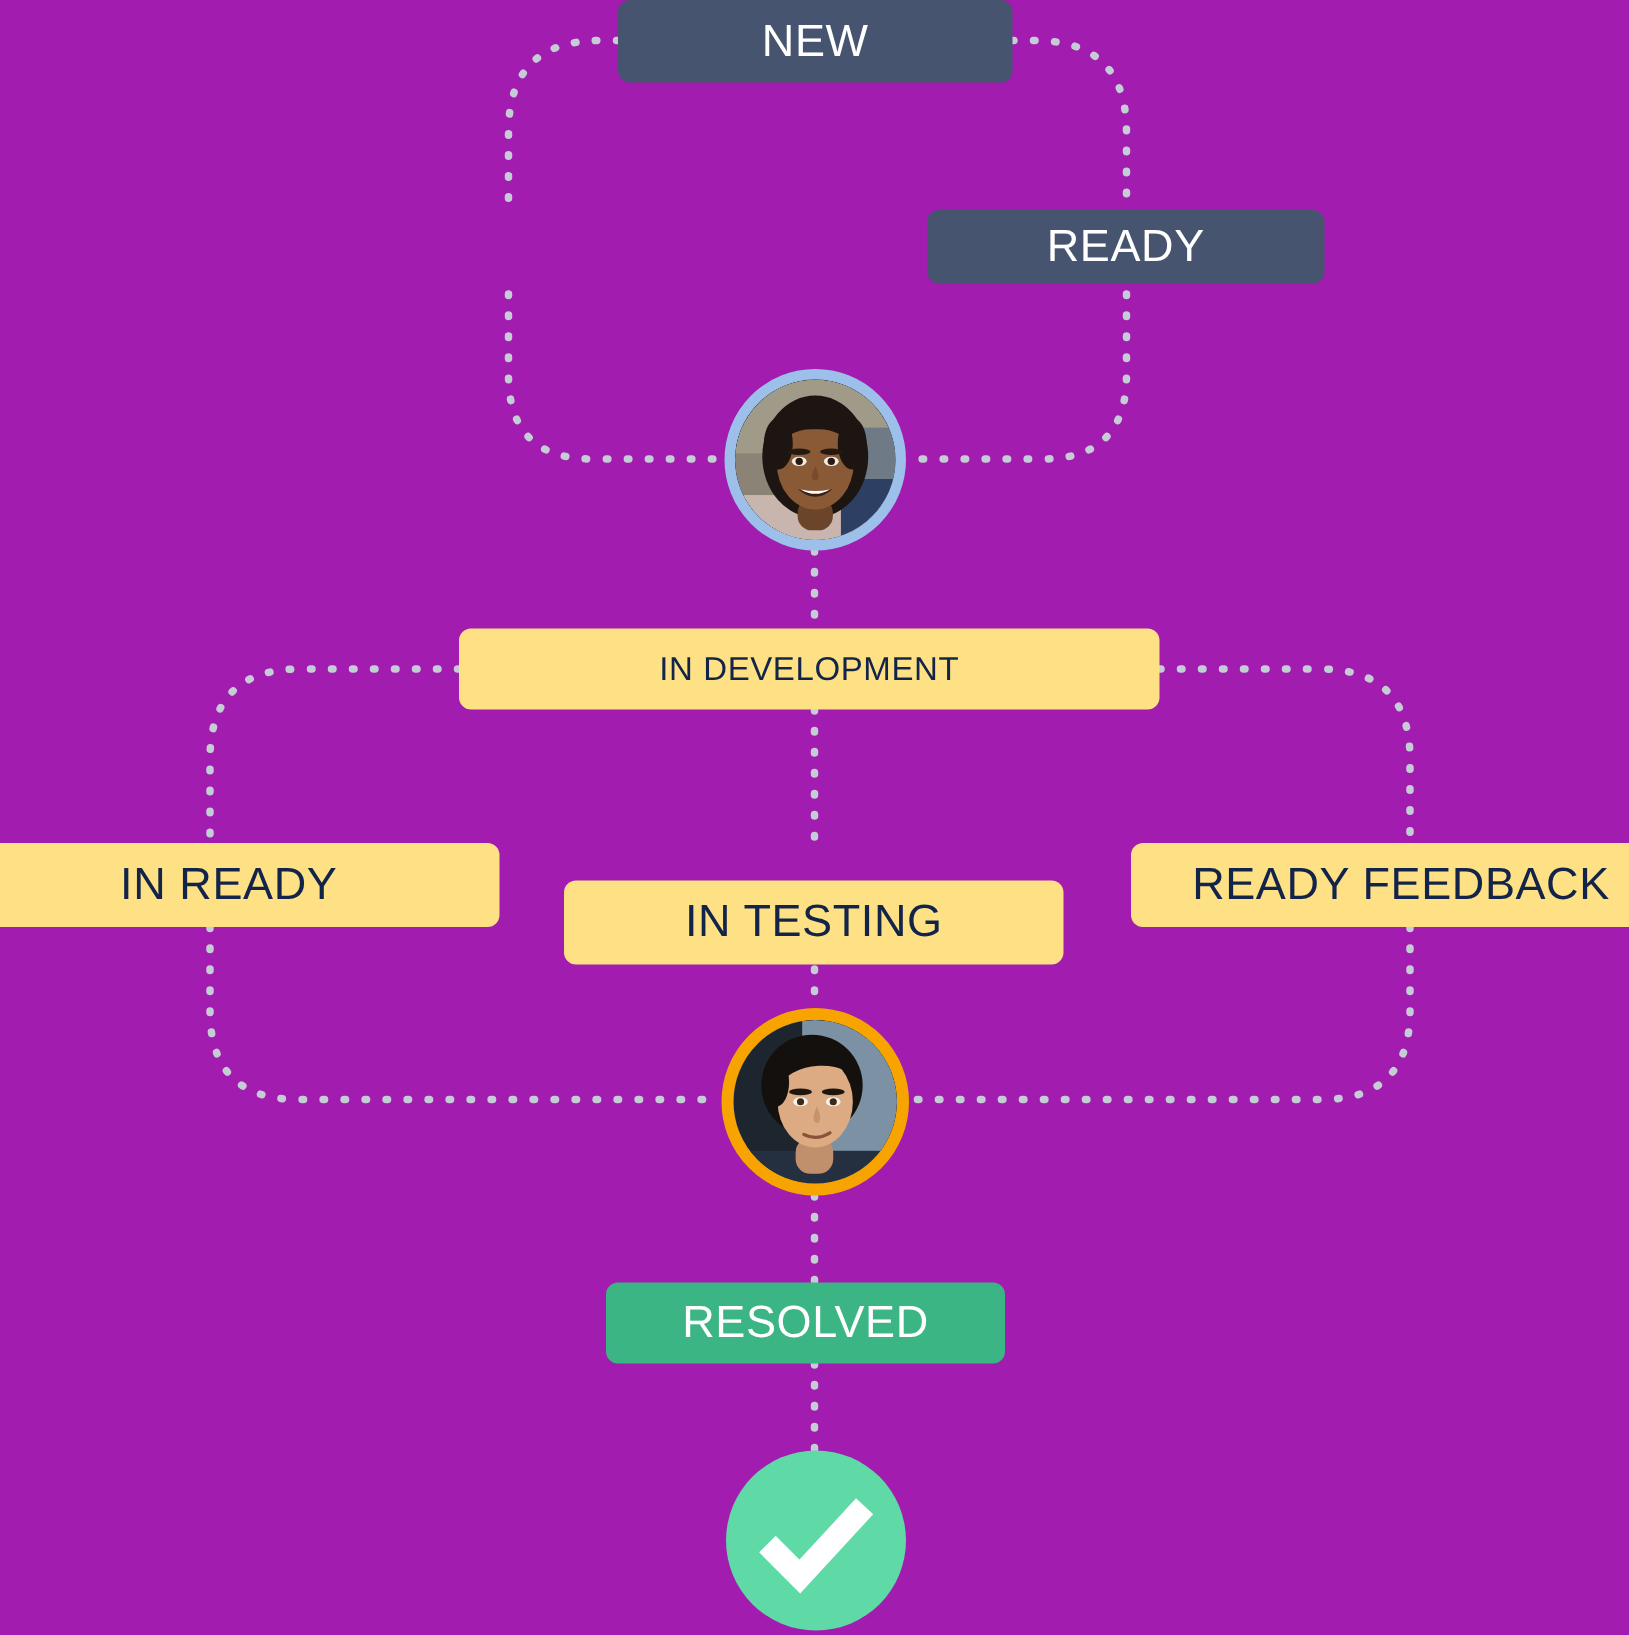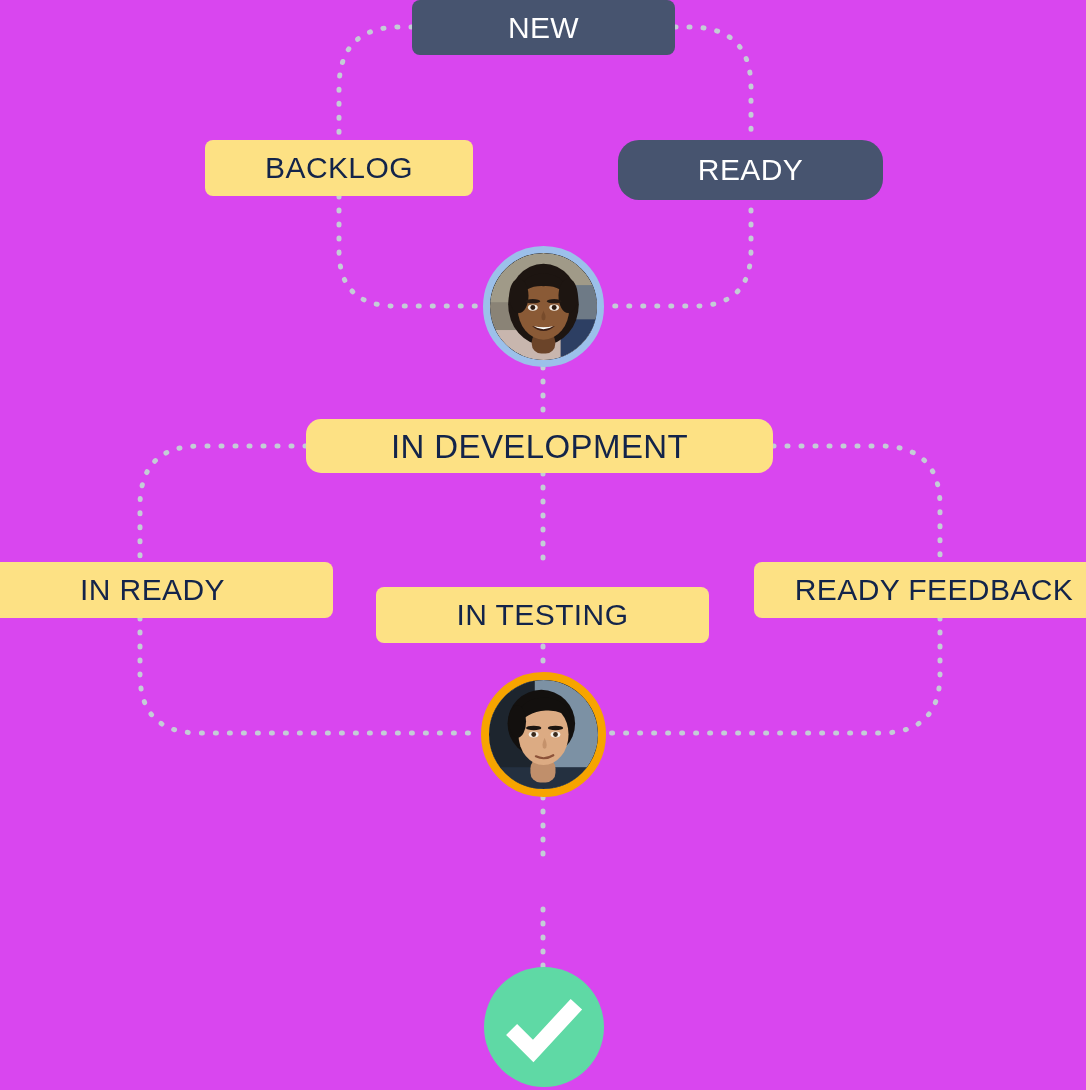--- a/index.html
+++ b/index.html
@@ -57,21 +57,21 @@
     border-radius: 50%;
     display: flex;
     align-items: center;
     justify-content: center;
   }
   .endcap svg { display: block; }
 </style>
 </head>
 <body>
 
-<div id="stage" style="background: #d946ef;">
+<div id="stage" style="background: #a21caf;">
 
   <svg id="wires" viewBox="0 0 1086 1090" width="1086" height="1090" xmlns="http://www.w3.org/2000/svg">
     <g fill="none" stroke="#c4ccd6" stroke-width="5" stroke-linecap="round" stroke-dasharray="1 13">
 
       <path d="M 412 27 L 400 27 Q 339 27 339 88 L 339 140"></path>
       <path d="M 339 196 L 339 250 Q 339 306 395 306 L 483 306"></path>
       <path d="M 675 27 L 690 27 Q 751 27 751 88 L 751 140"></path>
       <path d="M 751 196 L 751 250 Q 751 306 695 306 L 604 306"></path>
 
       <path d="M 543 367 L 543 419"></path>
@@ -87,44 +87,44 @@
 
       <path d="M 543 797 L 543 855"></path>
       <path d="M 543 909 L 543 967"></path>
     </g>
   </svg>
 
   <div class="node" id="node-0" style="left: 412px; top: 0px; width: 263px; height: 55px; background: rgb(71, 84, 111); color: rgb(255, 255, 255); font-size: 30px;">
     <span class="node-label">NEW</span>
   </div>
 
-  <div class="node" id="node-1" style="left: 205px; top: 140px; width: 268px; height: 56px; background: rgb(253, 225, 132); color: rgb(19, 36, 74); font-size: 30px;">
-    <span class="node-label">BACKLOG</span>
-  </div>
-
-  <div class="node" id="node-2" style="left: 618px; top: 140px; width: 265px; height: 60px; background: rgb(71, 84, 111); color: rgb(255, 255, 255); font-size: 30px; border-radius: 21px;">
+
+  <div class="node" id="node-2" style="left: 618px; top: 140px; width: 265px; height: 49px; background: rgb(71, 84, 111); color: rgb(255, 255, 255); font-size: 30px;">
     <span class="node-label">READY</span>
   </div>
 
-  <div class="node" id="node-3" style="left: 306px; top: 419px; width: 467px; height: 54px; background: rgb(253, 225, 132); color: rgb(19, 36, 74); font-size: 33px; border-radius: 15px;">
+  <div class="node" id="node-3" style="left: 306px; top: 419px; width: 467px; height: 54px; background: rgb(253, 225, 132); color: rgb(19, 36, 74); font-size: 22px;">
     <span class="node-label">IN DEVELOPMENT</span>
   </div>
 
   <div class="node" id="node-4" style="left: -28px; top: 562px; width: 361px; height: 56px; background: rgb(253, 225, 132); color: rgb(19, 36, 74); font-size: 30px;">
     <span class="node-label">IN READY</span>
   </div>
 
   <div class="node" id="node-5" style="left: 376px; top: 562px; width: 333px; height: 56px; background: rgb(253, 225, 132); color: rgb(19, 36, 74); font-size: 30px; margin-top: 25px;">
     <span class="node-label">IN TESTING</span>
   </div>
 
   <div class="node" id="node-6" style="left: 754px; top: 562px; width: 360px; height: 56px; background: rgb(253, 225, 132); color: rgb(19, 36, 74); font-size: 30px;">
     <span class="node-label">READY FEEDBACK</span>
   </div>
 
+  <div class="node" id="node-7" style="left: 404px; top: 855px; width: 266px; height: 54px; background: rgb(59, 181, 132); color: rgb(255, 255, 255); font-size: 30px;">
+    <span class="node-label">RESOLVED</span>
+  </div>
 
   <div class="avatar" id="avatar-0" style="left: 483px; top: 246px; width: 121px; height: 121px; border: 7px solid rgb(156, 192, 234);">
     <div class="photo">
       <svg viewBox="0 0 100 100" preserveAspectRatio="xMidYMid slice" xmlns="http://www.w3.org/2000/svg">
         <defs>
           <clipPath id="clipA">
               <circle cx="50" cy="50" r="50"></circle>
             </clipPath>
         </defs>
         <g clip-path="url(#clipA)">

